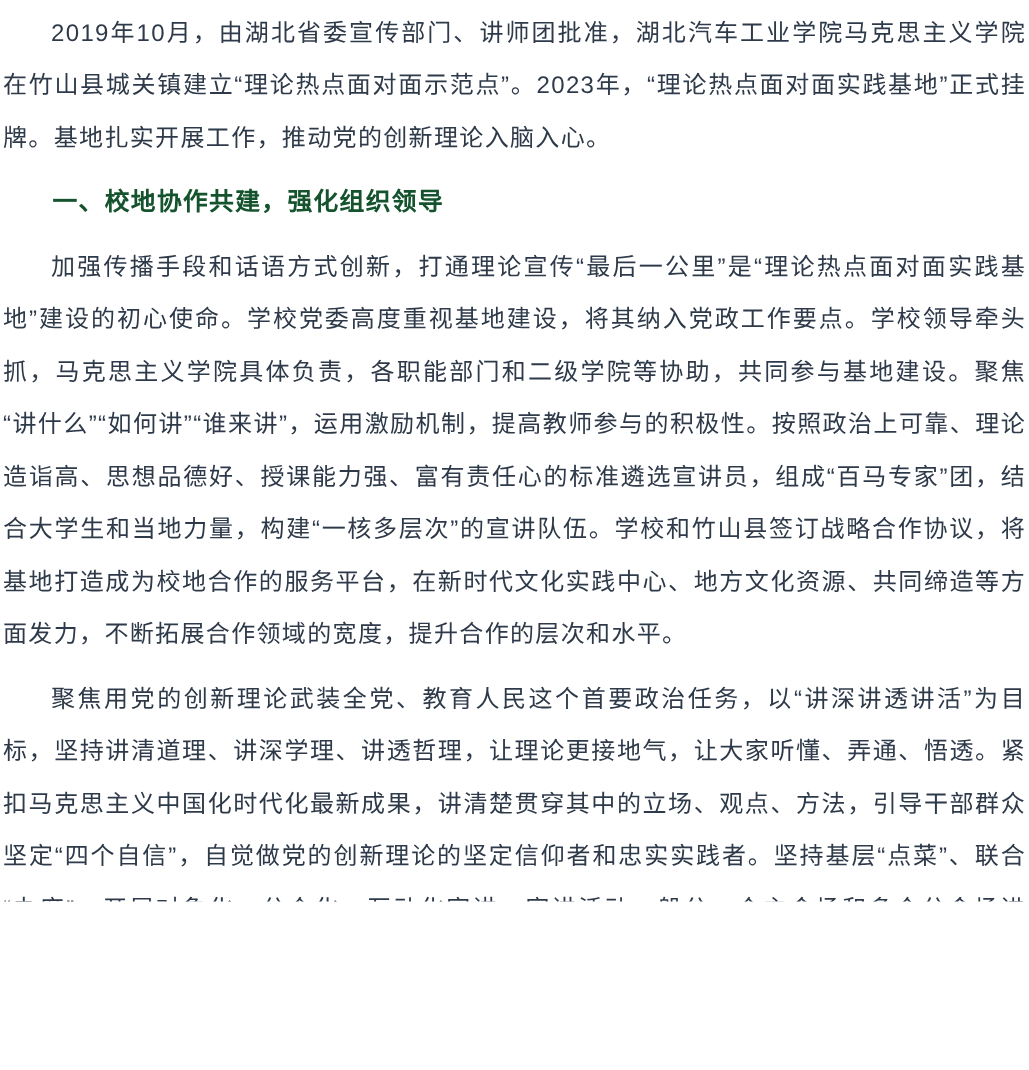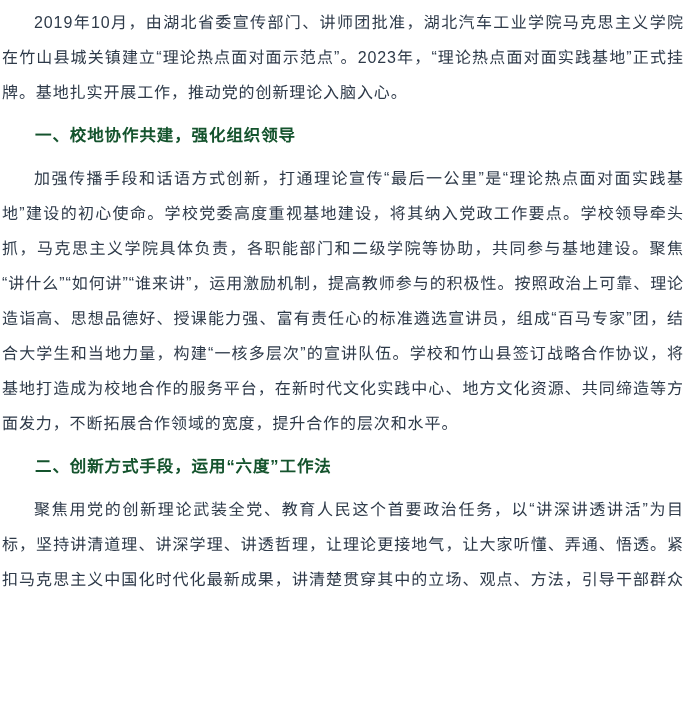--- a/index.html
+++ b/index.html
@@ -42,16 +42,15 @@
 </head>
 <body>
 
 <div class="doc-page">
   <p class="doc-para">2019年10月，由湖北省委宣传部门、讲师团批准，湖北汽车工业学院马克思主义学院在竹山县城关镇建立“理论热点面对面示范点”。2023年，“理论热点面对面实践基地”正式挂牌。基地扎实开展工作，推动党的创新理论入脑入心。</p>
 
   <h2 class="doc-heading">一、校地协作共建，强化组织领导</h2>
 
   <p class="doc-para">加强传播手段和话语方式创新，打通理论宣传“最后一公里”是“理论热点面对面实践基地”建设的初心使命。学校党委高度重视基地建设，将其纳入党政工作要点。学校领导牵头抓，马克思主义学院具体负责，各职能部门和二级学院等协助，共同参与基地建设。聚焦“讲什么”“如何讲”“谁来讲”，运用激励机制，提高教师参与的积极性。按照政治上可靠、理论造诣高、思想品德好、授课能力强、富有责任心的标准遴选宣讲员，组成“百马专家”团，结合大学生和当地力量，构建“一核多层次”的宣讲队伍。学校和竹山县签订战略合作协议，将基地打造成为校地合作的服务平台，在新时代文化实践中心、地方文化资源、共同缔造等方面发力，不断拓展合作领域的宽度，提升合作的层次和水平。</p>
 
-  <h2 class="doc-heading">二、创新方式手段，运用“六度”工作法</h2>
 
   <p class="doc-para">聚焦用党的创新理论武装全党、教育人民这个首要政治任务，以“讲深讲透讲活”为目标，坚持讲清道理、讲深学理、讲透哲理，让理论更接地气，让大家听懂、弄通、悟透。紧扣马克思主义中国化时代化最新成果，讲清楚贯穿其中的立场、观点、方法，引导干部群众坚定“四个自信”，自觉做党的创新理论的坚定信仰者和忠实实践者。坚持基层“点菜”、联合“办席”，开展对象化、分众化、互动化宣讲。宣讲活动一般分一个主会场和多个分会场进行，除了以报告会的形式宣讲外，马克思主义学院深入村头场院和田间地头，采用花鼓船歌、话剧、拉家常等老百姓喜闻乐见的方式宣讲。不断探索理论宣讲的科学做法，总结出“六度”工作法，即：紧扣政策文件，“上接天线”，彰显政治高度；跟踪学术前沿，经世致用，突出理论热度；把握社情民</p>
 </div>
 
 </body></html>

